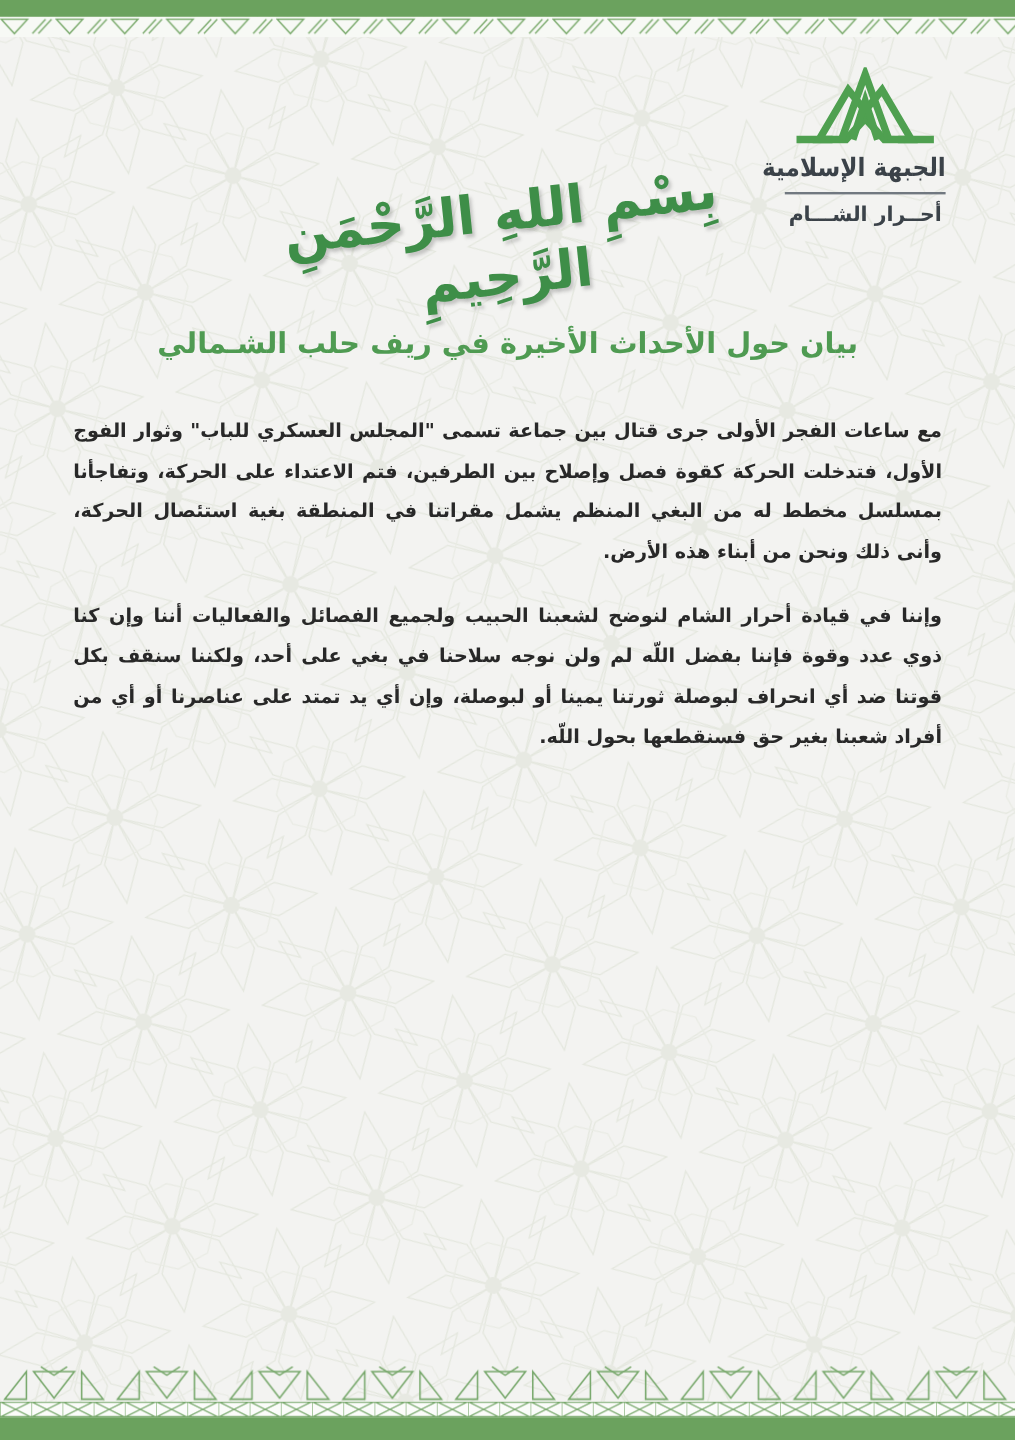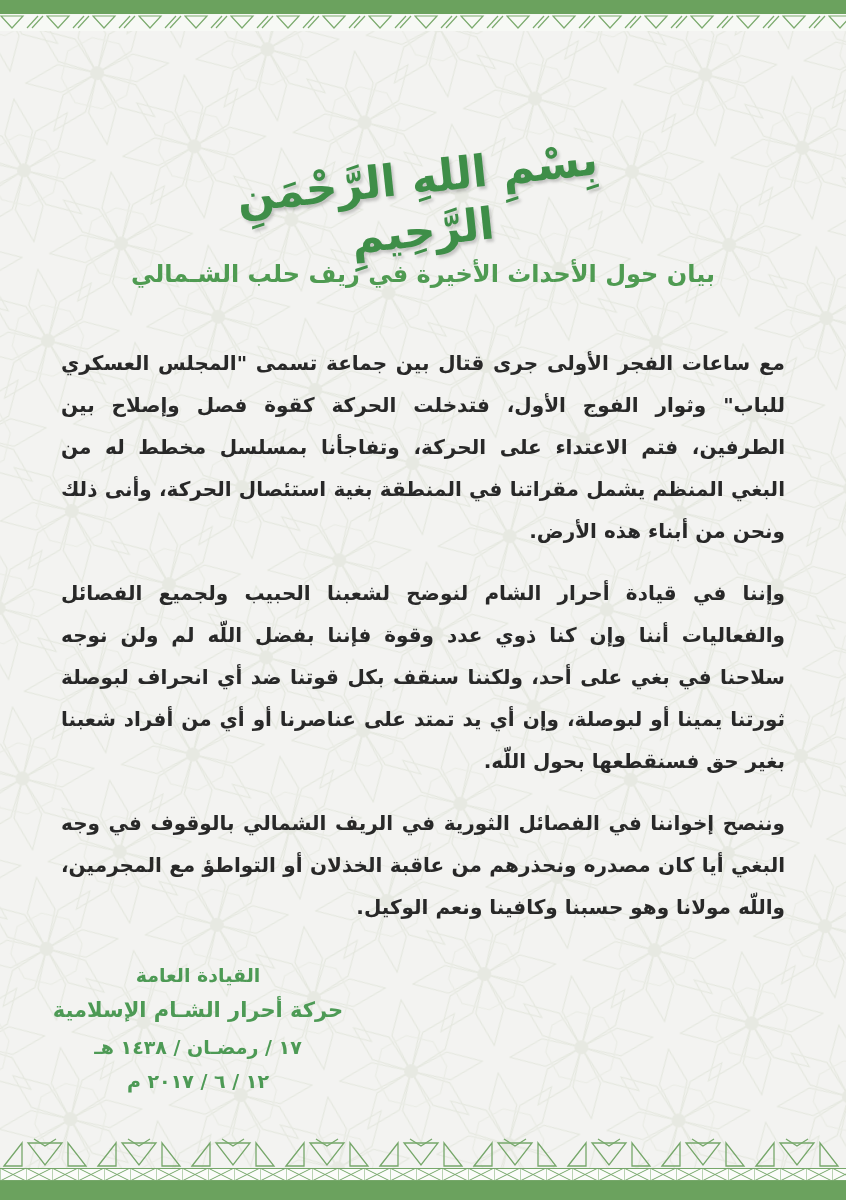--- a/index.html
+++ b/index.html
@@ -45,27 +45,27 @@
     position:absolute;top:152px;left:180px;width:480px;
     text-align:center;
     font-size:44px;font-weight:bold;color:#3e8e48;
     transform:rotate(-6deg);
     text-shadow:2px 3px 3px rgba(80,80,80,.28);
     line-height:1.2;
   }
 
   .title{
     position:absolute;top:260px;left:0;right:0;
-    margin:0;text-align:center;
+    margin:12px;text-align:center;
     font-size:24px;font-weight:bold;color:var(--title-green);
   }
 
   .body-text{
     position:absolute;top:342px;right:61px;left:61px;
-    font-size:20px;font-weight:bold;color:var(--body-text);
+    font-size:16px;font-weight:bold;color:var(--body-text);
     text-align:justify;line-height:2.1;
   }
   .body-text p{margin:0 0 20px 0;}
 
   .signature{
     position:absolute;top:958px;right:auto;left:50px;width:296px;
     text-align:center;color:var(--footer-green);font-weight:bold;
   }
   .signature .sig-line{font-size:19px;line-height:1.8;}
   .signature .sig-org{font-size:21px;}
@@ -108,37 +108,45 @@
           <path d="M1,2 L12,14 L23,2 Z"></path>
           <path d="M27,14 L38,2"></path>
           <path d="M32,14 L43,2"></path>
         </g>
       </pattern>
     </defs>
     <rect x="0" y="0" width="846" height="17" fill="#f7f9f5"></rect>
     <rect x="0" y="0" width="846" height="17" fill="url(#zz)"></rect>
   </svg>
 
+  <div class="logo">
+    <svg class="emblem" xmlns="http://www.w3.org/2000/svg" width="122" height="68" viewBox="0 0 130 72" aria-hidden="true">
+      <g stroke="#4fa050" stroke-width="6.5" fill="none" stroke-miterlimit="10">
+        <path d="M4,64 H36"></path>
+        <path d="M94,64 H126"></path>
+        <path d="M24,64 L50,20 L68,42 L48,64 Z"></path>
+        <path d="M106,64 L80,20 L62,42 L82,64 Z"></path>
+        <path d="M44,64 L65,6 L86,64"></path>
+        <path d="M54,64 L65,30 L76,64"></path>
+      </g>
+    </svg>
+    <div class="logo-front-name">الجبهة الإسلامية</div>
+    <div class="logo-divider"></div>
+    <div class="logo-org-name">أحــرار الشـــام</div>
+  </div>
 
   <div class="bismillah">بِسْمِ اللهِ الرَّحْمَنِ الرَّحِيمِ</div>
 
   <h1 class="title">بيان حول الأحداث الأخيرة في ريف حلب الشـمالي</h1>
 
   <div class="body-text">
     <p>مع ساعات الفجر الأولى جرى قتال بين جماعة تسمى "المجلس العسكري للباب" وثوار الفوج الأول، فتدخلت الحركة كقوة فصل وإصلاح بين الطرفين، فتم الاعتداء على الحركة، وتفاجأنا بمسلسل مخطط له من البغي المنظم يشمل مقراتنا في المنطقة بغية استئصال الحركة، وأنى ذلك ونحن من أبناء هذه الأرض.</p>
     <p>وإننا في قيادة أحرار الشام لنوضح لشعبنا الحبيب ولجميع الفصائل والفعاليات أننا وإن كنا ذوي عدد وقوة فإننا بفضل اللّه لم ولن نوجه سلاحنا في بغي على أحد، ولكننا سنقف بكل قوتنا ضد أي انحراف لبوصلة ثورتنا يمينا أو لبوصلة، وإن أي يد تمتد على عناصرنا أو أي من أفراد شعبنا بغير حق فسنقطعها بحول اللّه.</p>
-    <p>وننصح إخواننا في الفصائل الثورية في الريف الشمالي بالوقوف في وجه البغي أيا كان مصدره ونحذرهم من عاقبة الخذلان أو التواطؤ مع المجرمين، واللّه مولانا وهو حسبنا وكافينا ونعم الوكيل.</p>
   </div>
 
-  <div class="signature">
-    <div class="sig-line">القيادة العامة</div>
-    <div class="sig-line sig-org">حركة أحرار الشـام الإسلامية</div>
-    <div class="sig-line">١٧ / رمضـان / ١٤٣٨ هـ</div>
-    <div class="sig-line">١٢ / ٦ / ٢٠١٧ م</div>
-  </div>
 
   <svg class="bottom-motifs" xmlns="http://www.w3.org/2000/svg" width="846" height="30" aria-hidden="true">
     <defs>
       <pattern id="motifs" width="94" height="30" patternUnits="userSpaceOnUse">
         <g stroke="#76a76a" stroke-width="1.3" fill="none">
           <path d="M4,28 L22,5 L22,28 Z"></path>
           <path d="M28,5 L62,5 L45,27 Z"></path>
           <path d="M34,1 L45,8 L56,1"></path>
           <path d="M68,28 L68,5 L86,28 Z"></path>
         </g>

